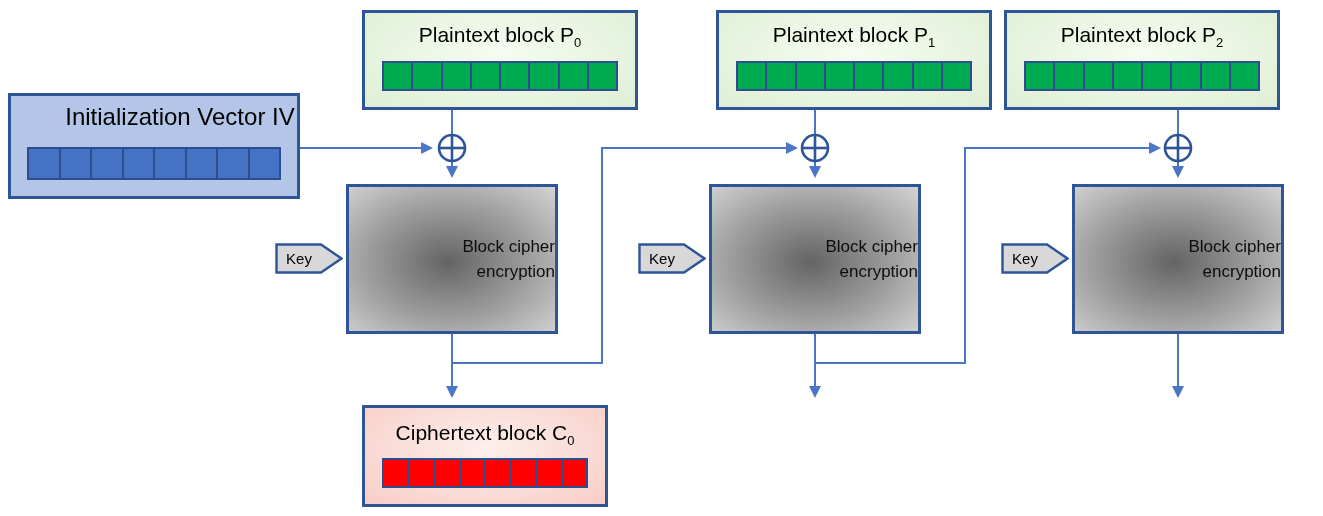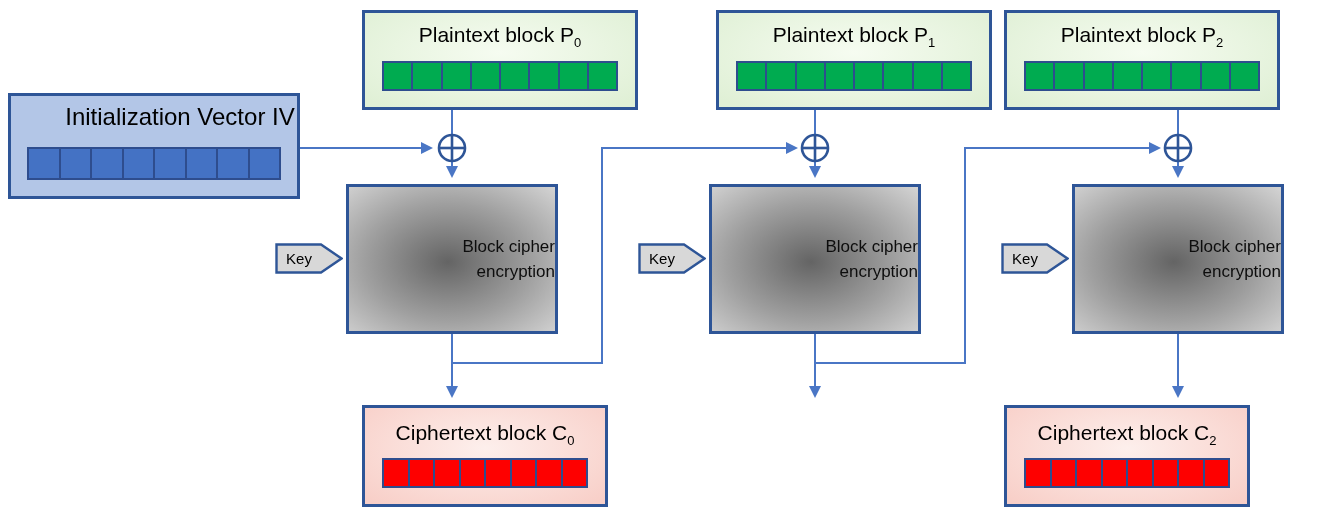--- a/index.html
+++ b/index.html
@@ -190,27 +190,14 @@
         <div class="cell"></div>
         <div class="cell"></div>
         <div class="cell"></div>
         <div class="cell"></div>
         <div class="cell"></div>
         <div class="cell"></div>
         <div class="cell"></div>
         <div class="cell"></div>
       </div>
   </div>
-  <div class="box cxbox px2">
-    <div class="block-title"><span>Ciphertext block C</span><sub>2</sub></div>
-    <div class="cells c-cells">
-        <div class="cell"></div>
-        <div class="cell"></div>
-        <div class="cell"></div>
-        <div class="cell"></div>
-        <div class="cell"></div>
-        <div class="cell"></div>
-        <div class="cell"></div>
-        <div class="cell"></div>
-      </div>
-  </div>
 
 </div>
 
 </body></html>

